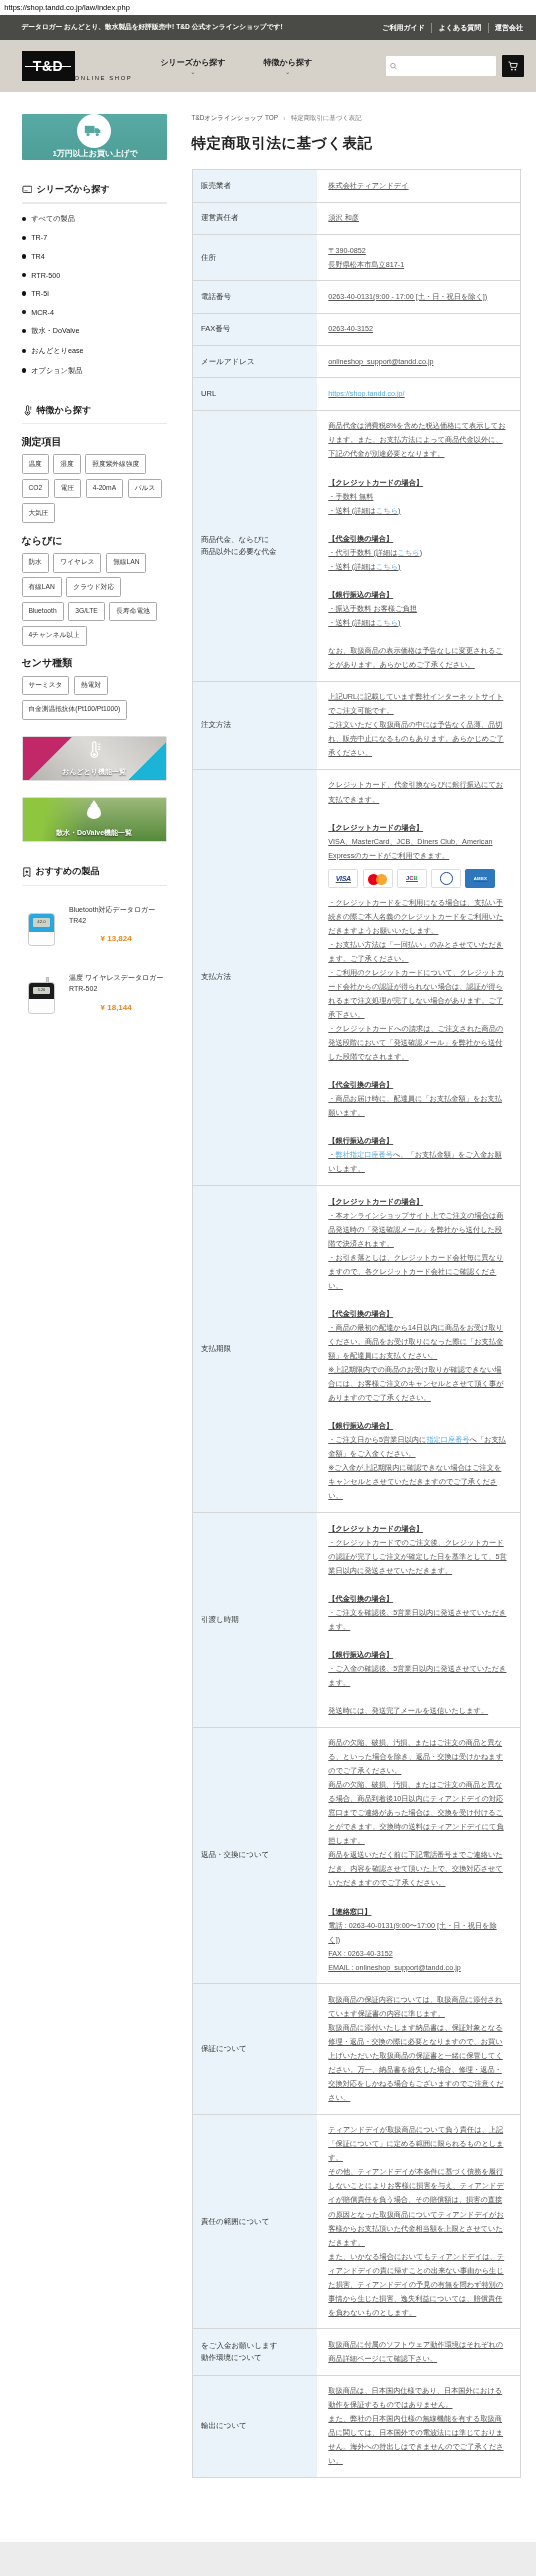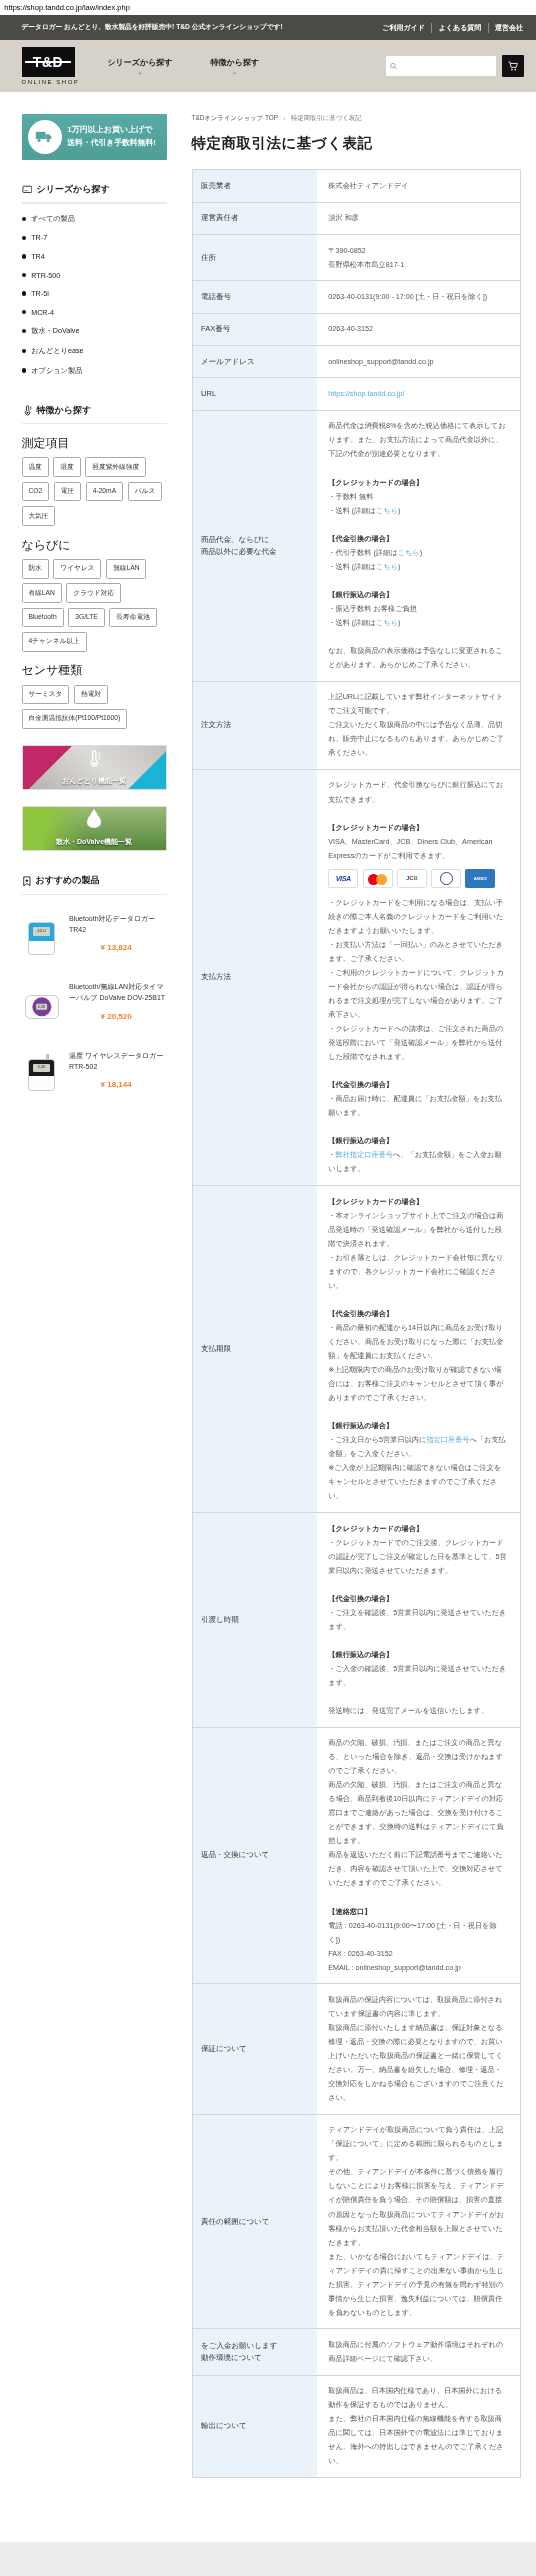--- a/index.html
+++ b/index.html
@@ -11,53 +11,53 @@
 
   
   .topbar{height:25px;background:#4a4a46;display:flex;align-items:center;justify-content:space-between;padding:0 7.5px 0 21.5px;}
   .topbar .promo{color:#fff;font-size:6.7px;font-weight:bold;}
   .topbar-links{display:flex;align-items:center;}
   .topbar-links .tlink{color:#fff;font-size:7px;font-weight:bold;padding:0 6.4px;}
   .topbar-links .tlink + .tlink{border-left:0.5px solid #8b8b88;}
 
   
   .header{height:52px;background:#d6d2ca;display:flex;align-items:center;padding:0 13px 0 21.5px;}
-  .logo{display:flex;flex-direction:column;align-items:flex-start;cursor:pointer;}
+  .logo{display:flex;align-items:flex-end;cursor:pointer;}
   .logo-box{width:53px;height:30px;background:#0d0d0d;color:#fff;display:flex;align-items:center;justify-content:center;font-weight:bold;font-size:14px;letter-spacing:0.5px;position:relative;}
   .logo-box:after{content:"";position:absolute;left:3.2px;right:3.2px;top:14.5px;height:1.1px;background:#fff;}
   .logo-sub{margin-top:2.1px;font-size:5.9px;letter-spacing:1.6px;color:#1c1c1c;}
   .hnav{display:flex;margin-left:28px;}
   .hnav-item{margin-right:38px;text-align:center;cursor:pointer;}
   .hnav-label{font-size:8px;font-weight:bold;color:#222;}
   .hnav-caret{font-size:6.4px;color:#555;line-height:7.5px;}
   .hsearch{margin-left:auto;display:flex;align-items:center;}
   .search-box{width:110px;height:20.4px;background:#fff;border-radius:1.1px;display:flex;align-items:center;padding:0 4.3px;}
   .search-box input{border:none;outline:none;flex:1;font-size:7px;margin-left:3.2px;background:transparent;}
   .cart-btn{width:22.5px;height:22.5px;background:#111;border-radius:1.1px;margin-left:5.4px;display:flex;align-items:center;justify-content:center;cursor:pointer;}
 
   
   .main-wrap{display:flex;background:#fff;padding:21.5px 16px 64px 21.5px;}
   .aside{width:145px;flex-shrink:0;}
   .main-col{flex:1;margin-left:25px;min-width:0;}
 
   
-  .promo-banner{height:46px;background:linear-gradient(180deg,#58aaa4,#4f9e98);border-radius:1.1px;display:flex;align-items:center;padding:0 6.4px;cursor:pointer;}
+  .promo-banner{height:46px;background:linear-gradient(180deg,#58aaa4,#4f9e98);border-radius:1.1px;display:flex;align-items:center;padding:0 6.4px;cursor:pointer;flex-direction:column;}
   .promo-circle{width:34px;height:34px;border-radius:50%;background:#fff;display:flex;align-items:center;justify-content:center;flex-shrink:0;}
   .promo-text{color:#fff;font-weight:bold;font-size:7.8px;line-height:1.55;margin-left:5.4px;}
   .promo-text .l1{font-size:8px;}
 
   
   .side-section{margin-top:23.6px;}
   .side-head{display:flex;align-items:center;font-size:9px;font-weight:bold;color:#222;}
   .side-head svg{margin-right:4.3px;}
   .side-rule{height:1.1px;background:#e9e9e9;margin-top:6.4px;}
   .series-list{margin-top:5.4px;}
   .series-item{display:flex;align-items:center;padding:4.8px 0;font-size:7.2px;color:#222;cursor:pointer;}
   .series-item .dot{width:4.3px;height:4.3px;border-radius:50%;background:#111;margin-right:5.4px;flex-shrink:0;}
-  .tag-group-title{font-size:12px;font-weight:normal;color:#222;margin:10.7px 0 5.4px;}
+  .tag-group-title{font-size:10px;font-weight:bold;color:#222;margin:10.7px 0 5.4px;}
   .tag-wrap{display:flex;flex-wrap:wrap;gap:4.8px;}
   .tag{border:0.5px solid #a9a9a9;border-radius:1.6px;background:#fff;padding:4.3px 5.9px;font-size:6.7px;color:#333;cursor:pointer;}
 
   
   .side-banner{margin-top:16px;height:45px;border-radius:1.1px;position:relative;overflow:hidden;cursor:pointer;border:0.5px solid #ddd;}
   .side-banner .bn-icon{position:absolute;left:50%;top:4.3px;transform:translateX(-50%);}
   .side-banner .bn-label{position:absolute;bottom:3.2px;width:100%;text-align:center;color:#fff;font-size:7px;font-weight:bold;text-shadow:0 0.5px 1.6px rgba(0,0,0,.6);}
   .banner-ondotori{background:linear-gradient(135deg,#c22767 0 26%,rgba(194,39,103,0) 26.5%),linear-gradient(315deg,#1cb4d6 0 20%,rgba(28,180,214,0) 20.5%),linear-gradient(45deg,#b3b0ac,#dddbd8 55%,#c2bfbb);}
   .banner-dovalve{background:linear-gradient(100deg,#8fc63f 0 16%,rgba(143,198,63,.5) 30%,rgba(143,198,63,0) 46%),linear-gradient(180deg,#9cb97a,#55893a);}
   .drop{width:14px;height:14px;background:#fff;border-radius:50% 50% 50% 50%/60% 60% 40% 40%;position:relative;margin-top:3.2px;}
@@ -85,21 +85,21 @@
   
   .breadcrumb{font-size:6.4px;color:#777;display:flex;align-items:center;}
   .breadcrumb .bc-home{color:#555;cursor:pointer;}
   .breadcrumb .bc-sep{margin:0 5.4px;color:#aaa;}
   h1.page-title{font-size:14.5px;color:#222;margin-top:11.8px;letter-spacing:0.5px;}
 
   
   .law-table{margin-top:16px;border:0.5px solid #d6d6d6;border-bottom:none;}
   .lt-row{display:flex;border-bottom:0.5px solid #d6d6d6;}
   .lt-label{width:124px;flex-shrink:0;background:#e9f3f9;padding:9.7px 8.6px;font-size:7.5px;color:#333;line-height:1.6;display:flex;align-items:center;white-space:pre-line;}
-  .lt-value{flex:1;padding:8.6px 11.8px;font-size:7.2px;color:#555;line-height:1.95;min-width:0;}
+  .lt-value{flex:1;padding:8.6px 11.8px;font-size:7.2px;color:#555;line-height:1.95;min-width:0;text-decoration:underline;}
   .lt-value b{color:#333;}
   .cards-row{display:flex;gap:4.3px;margin:6.4px 0 7.5px;}
   .card{width:30px;height:19.3px;border-radius:1.6px;border:0.5px solid #ddd;background:#fff;display:flex;align-items:center;justify-content:center;position:relative;overflow:hidden;}
   .card.visa span{color:#1a3e94;font-style:italic;font-weight:bold;font-size:7px;letter-spacing:-0.3px;}
   .card.mc:before,.card.mc:after{content:"";width:10.7px;height:10.7px;border-radius:50%;position:absolute;top:4.3px;}
   .card.mc:before{left:4.8px;background:#eb001b;}
   .card.mc:after{right:4.8px;background:#f79e1b;opacity:.9;}
   .card.jcb span{font-weight:bold;font-size:5.9px;background:linear-gradient(90deg,#0e4c96 33%,#d6002f 33% 66%,#159b46 66%);-webkit-background-clip:text;background-clip:text;color:transparent;}
   .card.diners:before{content:"";width:10.7px;height:10.7px;border:1.6px solid #1b4f9b;border-radius:50%;}
   .card.amex{background:#2e77bc;border-color:#2e77bc;}
@@ -320,32 +320,20 @@
               <div class="top"></div>
               <div class="lcd">42.0</div>
             </div>
         </div>
         <div class="p-info">
           <div class="p-name">Bluetooth対応データロガー TR42</div>
           <div class="p-price">¥ 13,824</div>
         </div>
       </div>
 
-      <div class="product">
-        <div class="p-img">
-          <div class="dev dev-dov">
-              <div class="knob"></div>
-              <div class="lcd">5.20</div>
-            </div>
-        </div>
-        <div class="p-info">
-          <div class="p-name">Bluetooth/無線LAN対応タイマーバルブ DoValve DOV-25B1T</div>
-          <div class="p-price">¥ 20,520</div>
-        </div>
-      </div>
 
       <div class="product">
         <div class="p-img">
           <div class="dev dev-rtr">
               <div class="ant"></div>
               <div class="top"></div>
               <div class="lcd">5.20</div>
             </div>
         </div>
         <div class="p-info">

